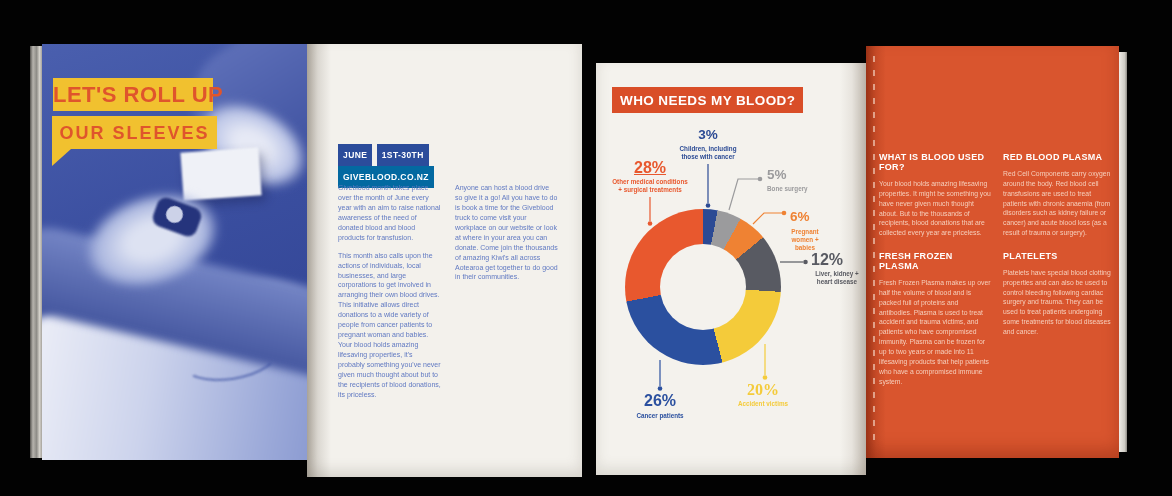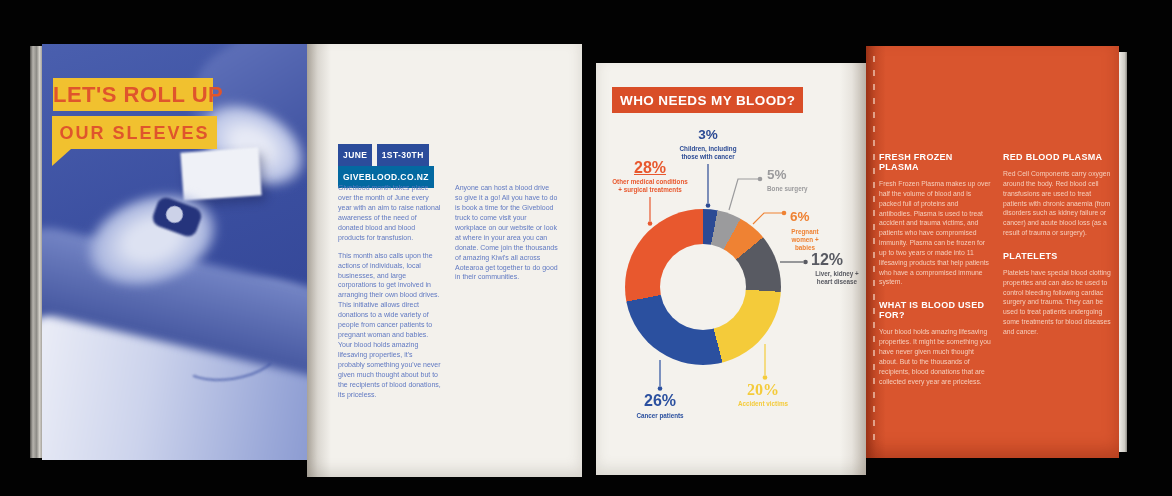--- a/index.html
+++ b/index.html
@@ -190,27 +190,27 @@
     <div class="sub ctr lbl28-sub" style="color: rgb(232, 88, 46);">Other medical conditions + surgical treatments</div>
 
     <div class="spine-shade"></div>
   </div>
 
   <div class="page orange-page">
     <div class="spine-shade"></div>
     <div class="stitch"></div>
     <div class="ocol ocol-1">
       <div class="osec">
+        <h3>WHAT IS BLOOD USED FOR?</h3>
+        <p>Your blood holds amazing lifesaving properties. It might be something you have never given much thought about. But to the thousands of recipients, blood donations that are collected every year are priceless.</p>
+      </div>
+      <div class="osec">
         <h3>FRESH FROZEN PLASMA</h3>
         <p>Fresh Frozen Plasma makes up over half the volume of blood and is packed full of proteins and antibodies. Plasma is used to treat accident and trauma victims, and patients who have compromised immunity. Plasma can be frozen for up to two years or made into 11 lifesaving products that help patients who have a compromised immune system.</p>
       </div>
-      <div class="osec">
-        <h3>WHAT IS BLOOD USED FOR?</h3>
-        <p>Your blood holds amazing lifesaving properties. It might be something you have never given much thought about. But to the thousands of recipients, blood donations that are collected every year are priceless.</p>
-      </div>
     </div>
     <div class="ocol ocol-2">
       <div class="osec">
         <h3>RED BLOOD PLASMA</h3>
         <p>Red Cell Components carry oxygen around the body. Red blood cell transfusions are used to treat patients with chronic anaemia (from disorders such as kidney failure or cancer) and acute blood loss (as a result of trauma or surgery).</p>
       </div>
       <div class="osec">
         <h3>PLATELETS</h3>
         <p>Platelets have special blood clotting properties and can also be used to control bleeding following cardiac surgery and trauma. They can be used to treat patients undergoing some treatments for blood diseases and cancer.</p>
       </div>

